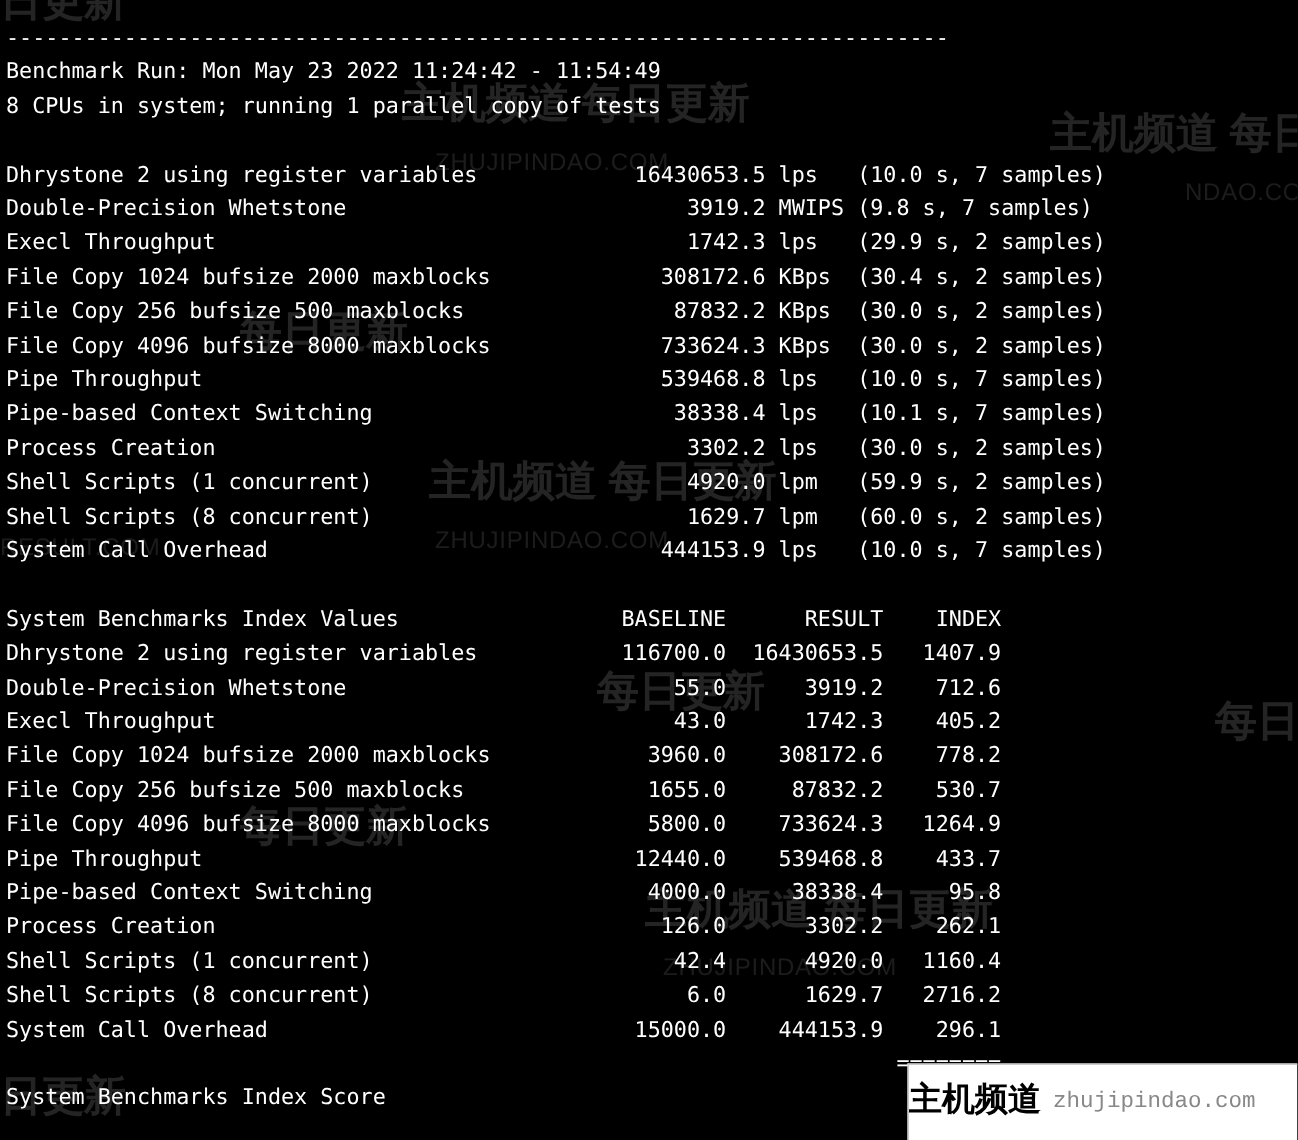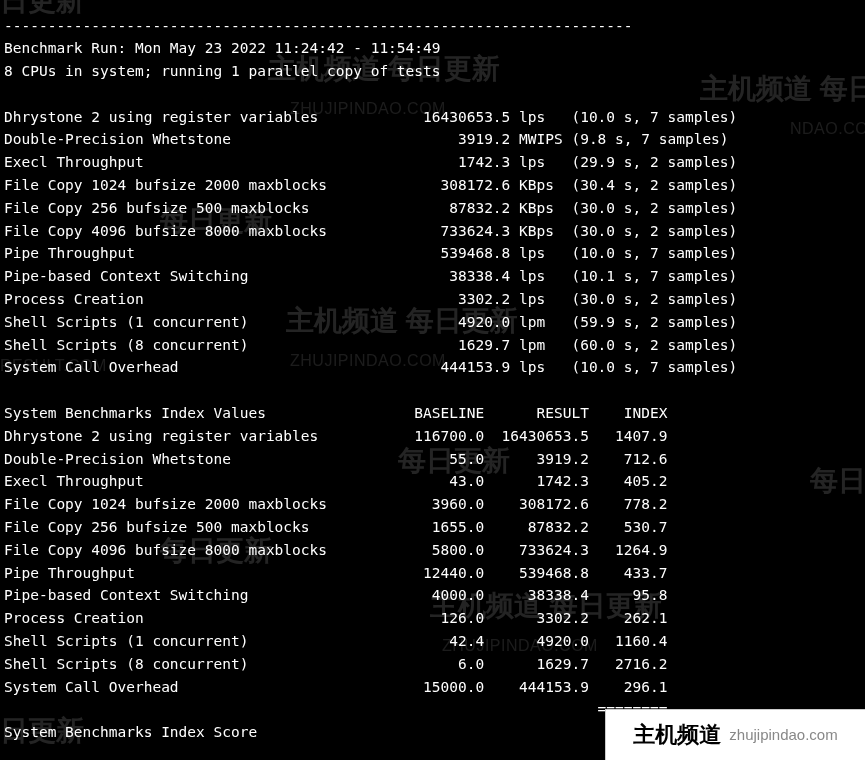--- a/index.html
+++ b/index.html
@@ -43,23 +43,22 @@
     position: absolute;
     right: 0;
     bottom: 0;
     width: 259px;
     height: 50px;
     background: #fff;
     border-top: 1px solid #ccc;
     border-left: 1px solid #ccc;
     display: flex;
     align-items: center;
-    justify-content: center;
     gap: 8px;
-    font-family: Liberation Sans, sans-serif;
+    font-family: Liberation Mono, monospace;
   }
   .footer-title {
     color: #000;
     font-size: 22px;
     font-weight: bold;
   }
   .footer-url {
     color: #888;
     font-size: 15px;
   }

